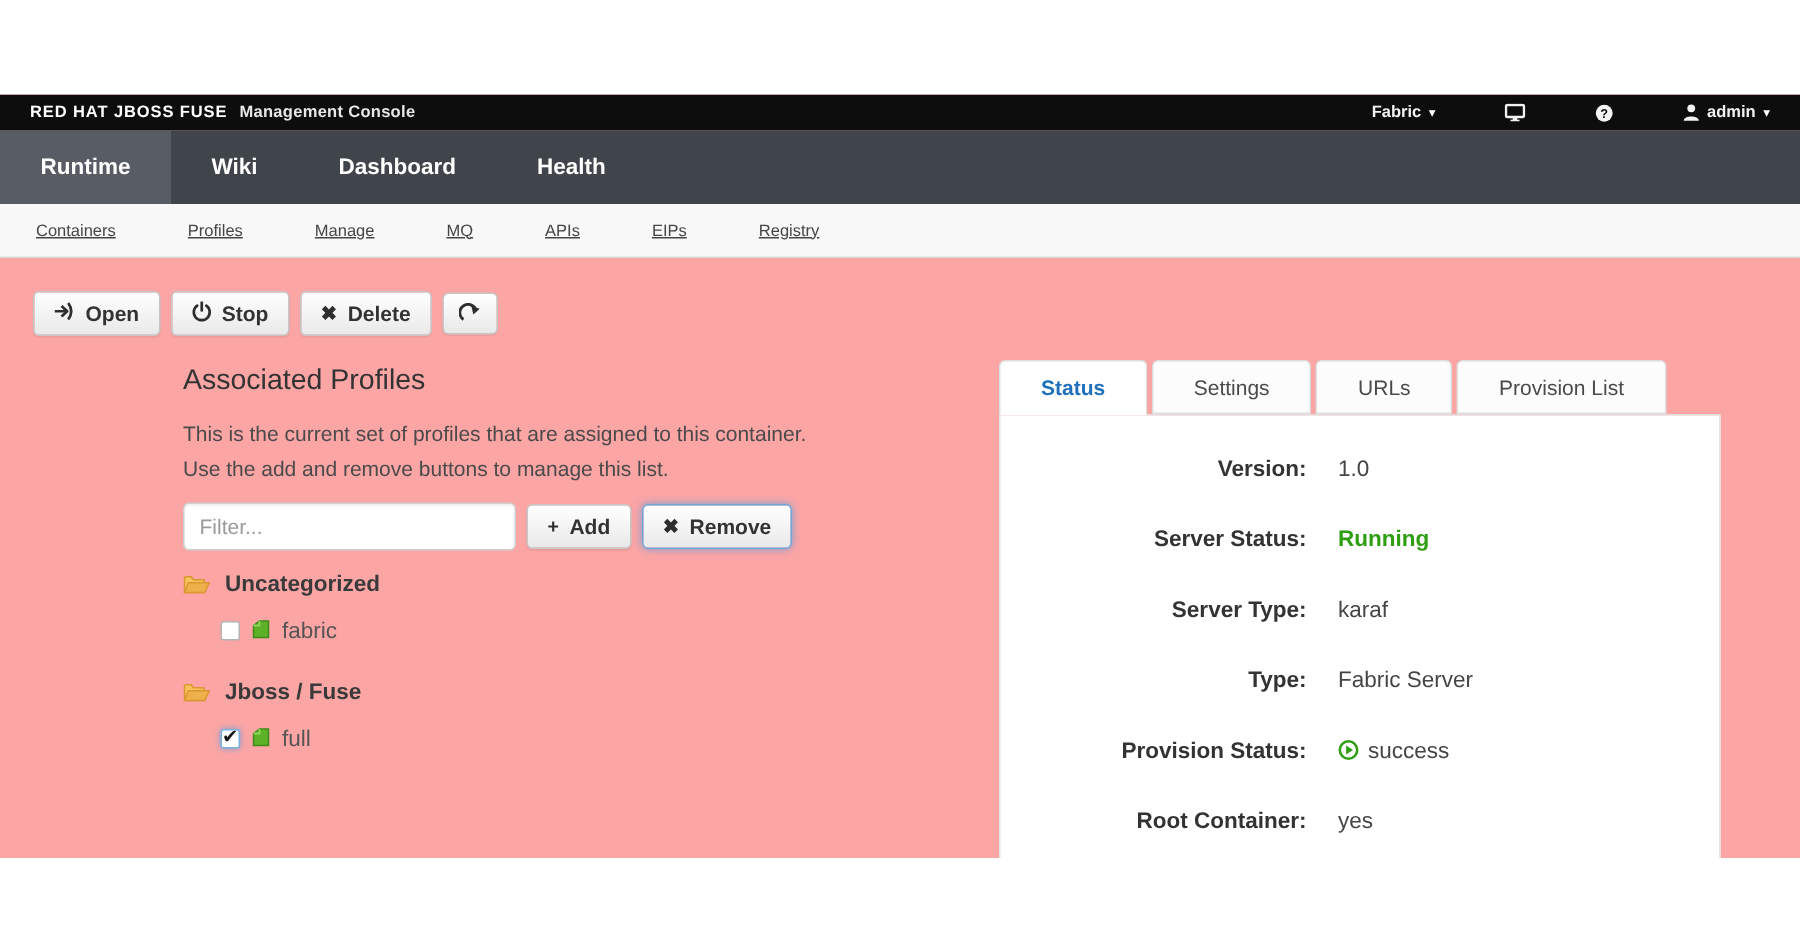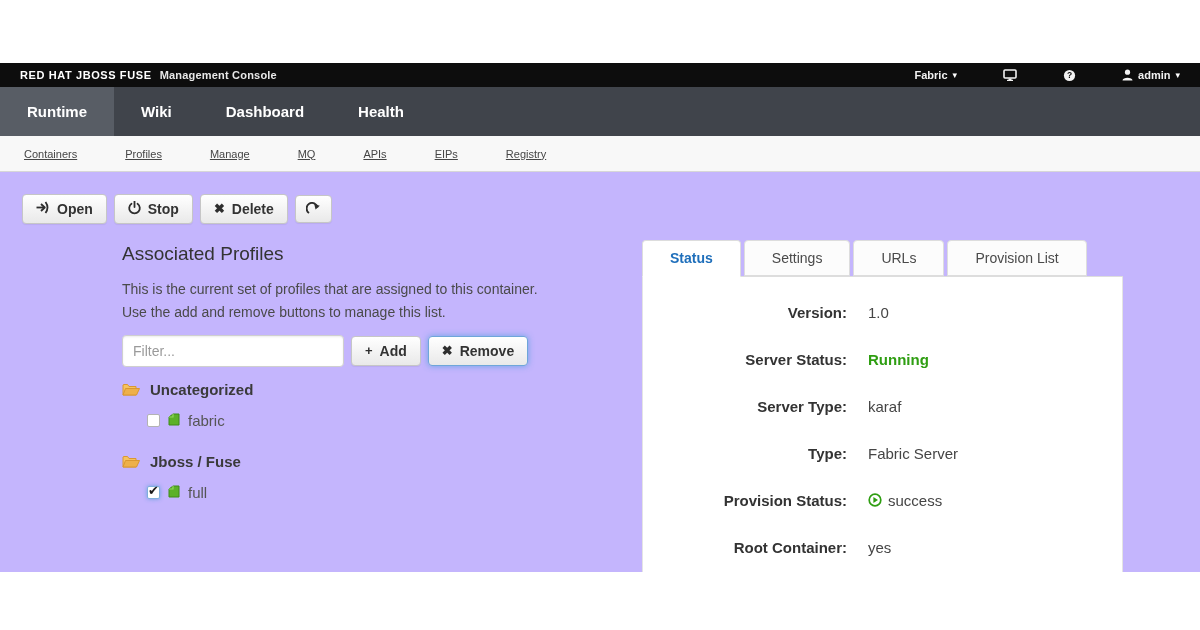--- a/index.html
+++ b/index.html
@@ -1,19 +1,19 @@
 <!DOCTYPE html>
 <html><head>
 <meta charset="utf-8">
 <style>
   * { margin:0; padding:0; box-sizing:border-box; }
   html,body { background:#ffffff; }
   body { font-family:"Liberation Sans","DejaVu Sans",sans-serif; }
   .screenshot { position:relative; width:1200px; height:630px; background:#fff; overflow:hidden; }
-  .site { position:absolute; top:63px; left:0; width:1200px; height:509px; overflow:hidden; background:#c4b5fd; }
+  .site { position:absolute; top:63px; left:0; width:1200px; height:509px; overflow:hidden; background:#fca5a5; }
 
   
   .topbar { height:24px; background:#0d0d0d; display:flex; align-items:center; padding:0 20px; color:#fff; }
   .brand { display:flex; align-items:baseline; gap:8px; }
   .brand-primary { font-size:11px; font-weight:bold; letter-spacing:.6px; color:#fff; }
   .brand-secondary { font-size:11px; font-weight:600; color:#e8e8e8; letter-spacing:.2px; }
   .topbar-right { margin-left:auto; display:flex; align-items:center; gap:46px; }
   .topbar-item { display:flex; align-items:center; gap:5px; font-size:11px; font-weight:bold; color:#f2f2f2; cursor:pointer; }
   .caret { font-size:9px; position:relative; top:0px; color:#fff; }
   .ticon svg { display:block; }
@@ -49,21 +49,21 @@
   .filter-input::placeholder { color:#9a9a9a; }
   .tree { margin-top:12px; }
   .tree-folder { display:flex; align-items:center; gap:9px; font-size:15px; font-weight:bold; color:#3a3a3a; height:20px; margin-top:12px; cursor:pointer; }
   .tree-folder:first-child { margin-top:12px; }
   .tree-leaf { display:flex; align-items:center; gap:7px; margin:12px 0 22px 25px; font-size:15px; color:#555; height:18px; cursor:pointer; }
   .checkbox { width:13px; height:13px; border:1px solid #b3b3b3; border-radius:2px; background:#fff; position:relative; flex:0 0 auto; }
   .checkbox[data-checked="true"] { border-color:#7fb0dc; box-shadow:0 0 4px rgba(100,160,220,.9); }
   .checkbox[data-checked="true"]::after { content:"\2714"; position:absolute; top:-4px; left:0; font-size:13px; color:#1a1a1a; }
 
   
-  .right-panel { position:absolute; left:642px; top:177px; width:481px; }
+  .right-panel { position:absolute; left:666px; top:177px; width:481px; }
   .tabs { display:flex; align-items:flex-end; border-bottom:1px solid #ddd; }
   .tab { padding:9px 27px; font-size:14px; color:#4a4a4a; border:1px solid #ddd; border-radius:4px 4px 0 0;
          background:#fcfcfc; margin-right:3px; cursor:pointer; position:relative; }
   .tab.active { background:#fff; color:#1f6fbb; font-weight:bold; border-bottom-color:#fff; margin-bottom:-1px; padding-bottom:10px; }
   .tab-content { border-left:1px solid #e4e4e4; border-right:1px solid #e4e4e4; height:295px; padding-top:25px; background:#fff; }
   .field-row { display:flex; align-items:center; height:20px; margin-bottom:27px; }
   .field-label { width:204px; text-align:right; font-size:15px; font-weight:bold; color:#333; flex:0 0 auto; }
   .field-value { margin-left:21px; font-size:15px; color:#454545; display:flex; align-items:center; gap:6px; }
   .value-green { color:#2f9e12; font-weight:bold; }
 

